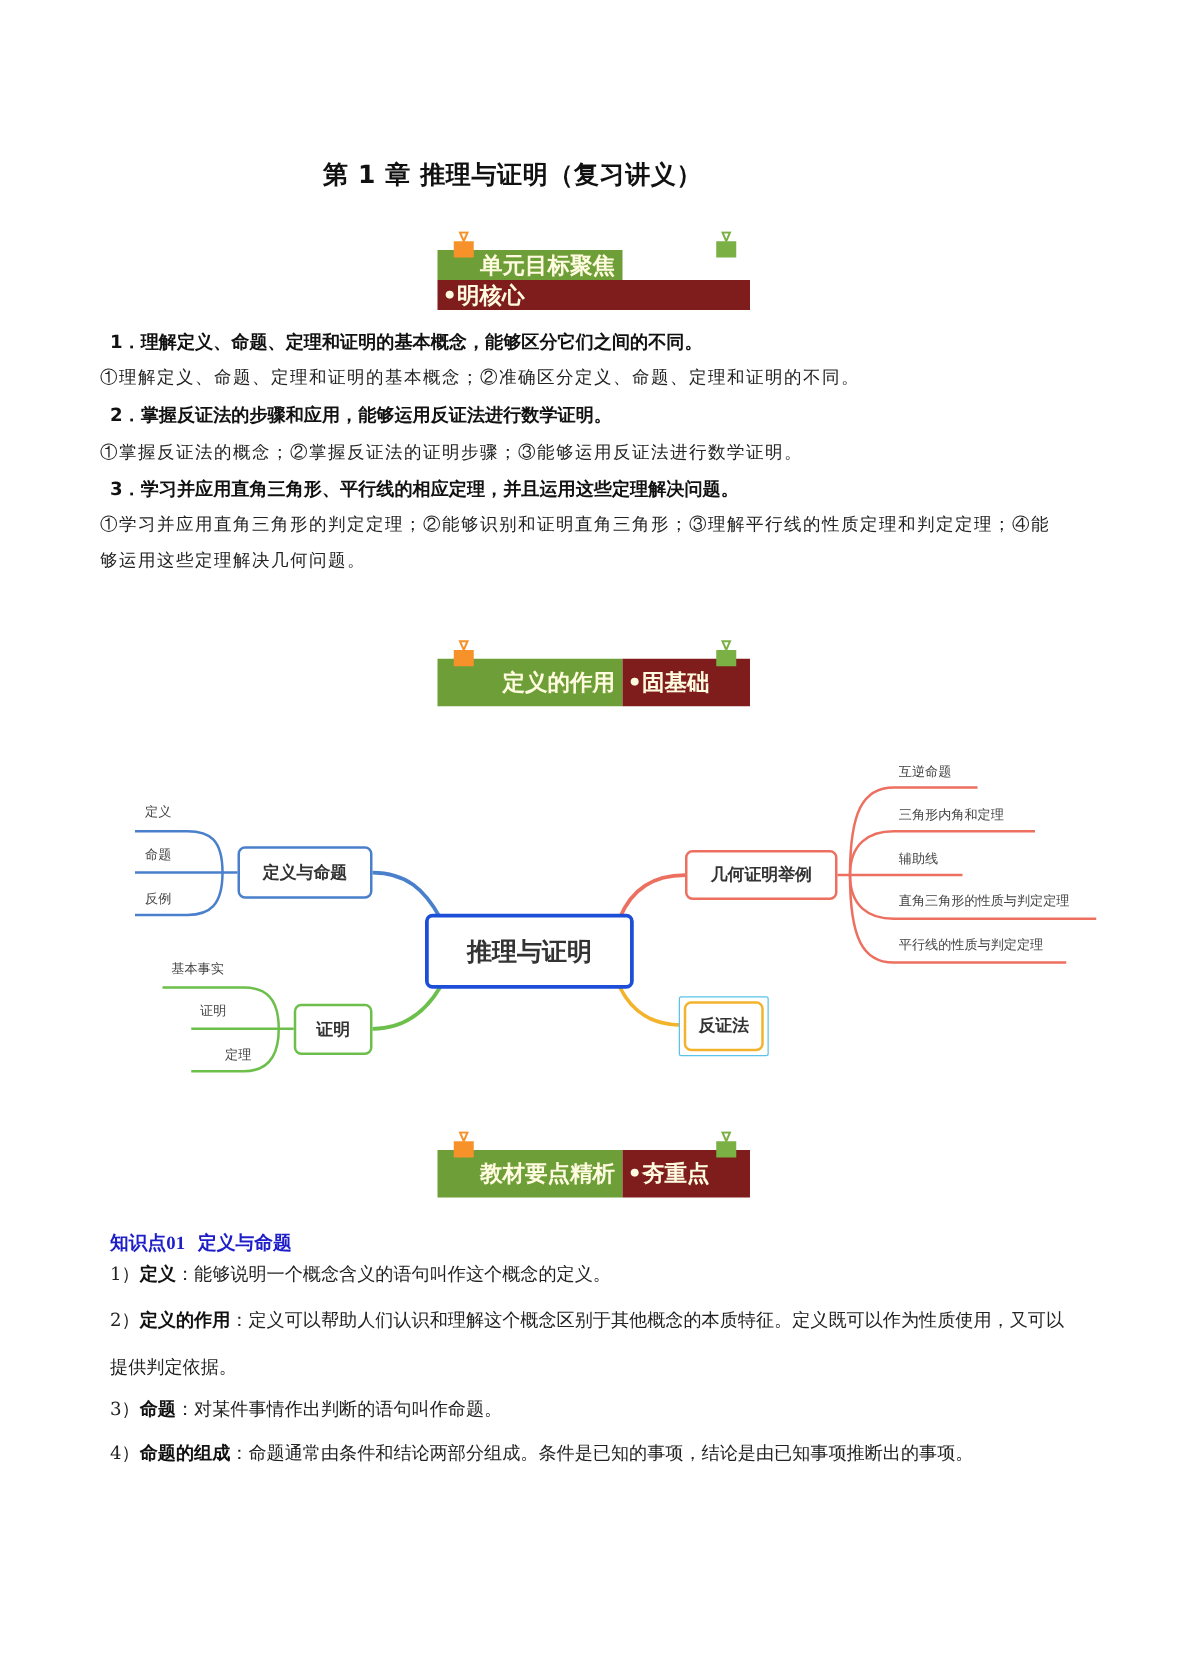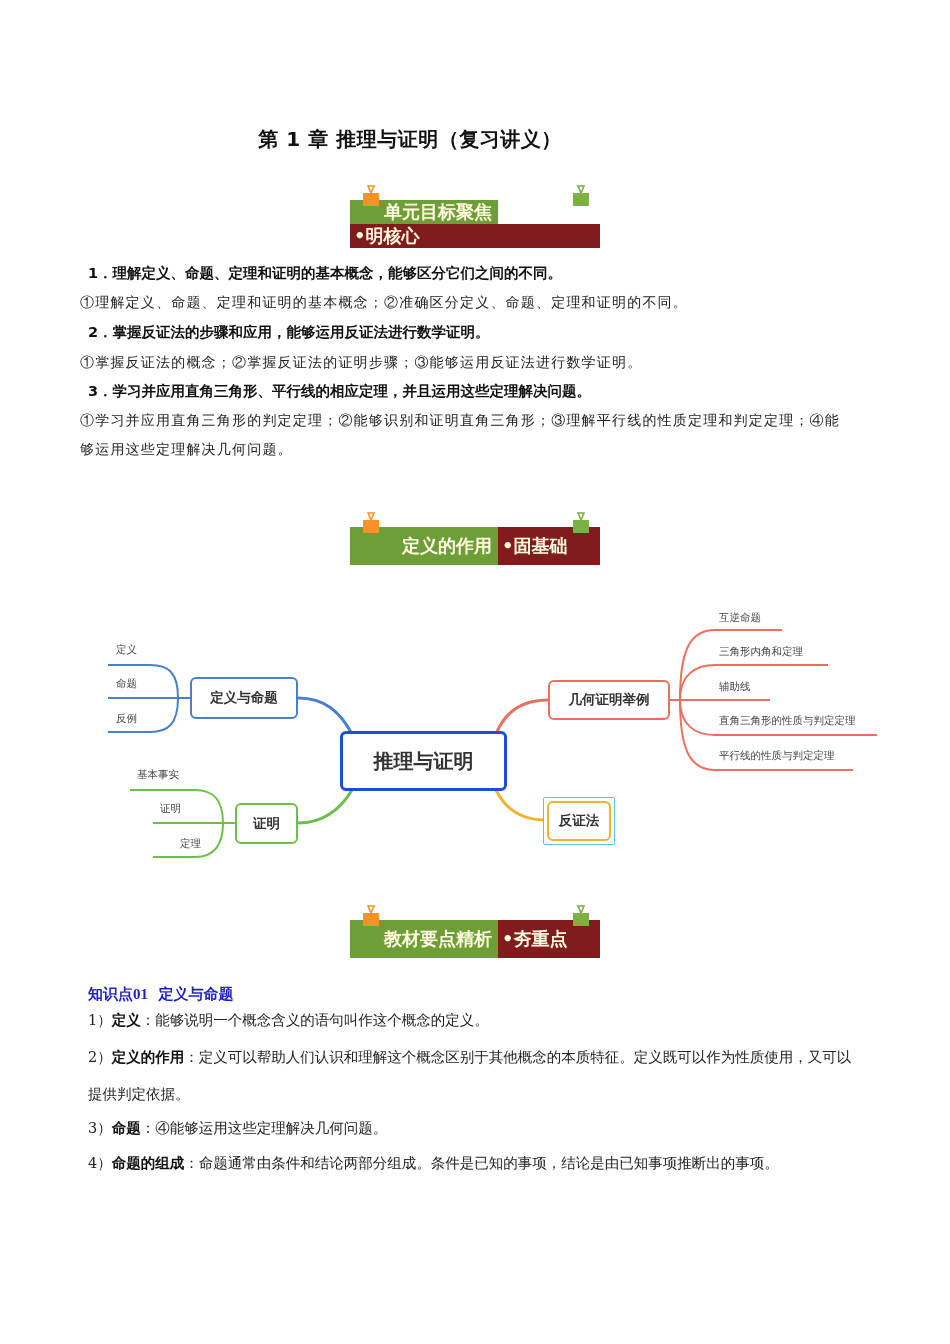--- a/index.html
+++ b/index.html
@@ -138,17 +138,17 @@
   <span>知识点</span><span class="num">01</span>&nbsp;&nbsp;<span>定义与命题</span>
 </div>
 
 <div class="abs para" style="top:1002px;">
   <span>1）</span><b>定义</b><span>：能够说明一个概念含义的语句叫作这个概念的定义。</span>
 </div>
 <div class="abs para" style="top:1039px;">
   <span>2）</span><b>定义的作用</b><span>：定义可以帮助人们认识和理解这个概念区别于其他概念的本质特征。定义既可以作为性质使用，又可以提供判定依据。</span>
 </div>
 <div class="abs para" style="top:1110px;">
-  <span>3）</span><b>命题</b><span>：④能够运用这些定理解决几何问题。</span>
+  <span>3）</span><b>命题</b><span>：对某件事情作出判断的语句叫作命题。</span>
 </div>
 <div class="abs para" style="top:1145px;">
   <span>4）</span><b>命题的组成</b><span>：命题通常由条件和结论两部分组成。条件是已知的事项，结论是由已知事项推断出的事项。</span>
 </div>
 
 </body></html>

